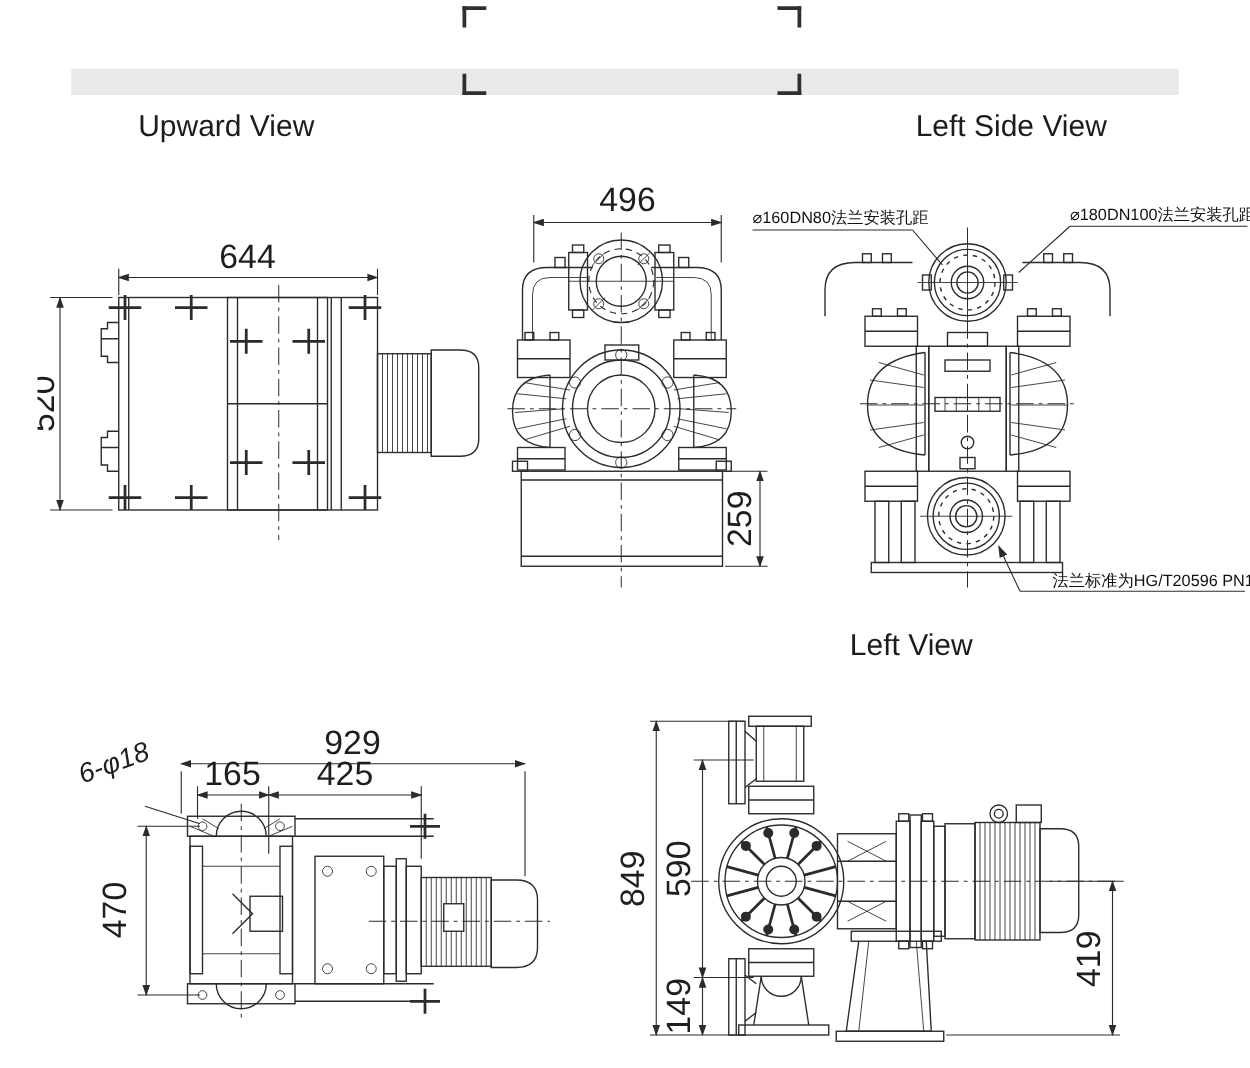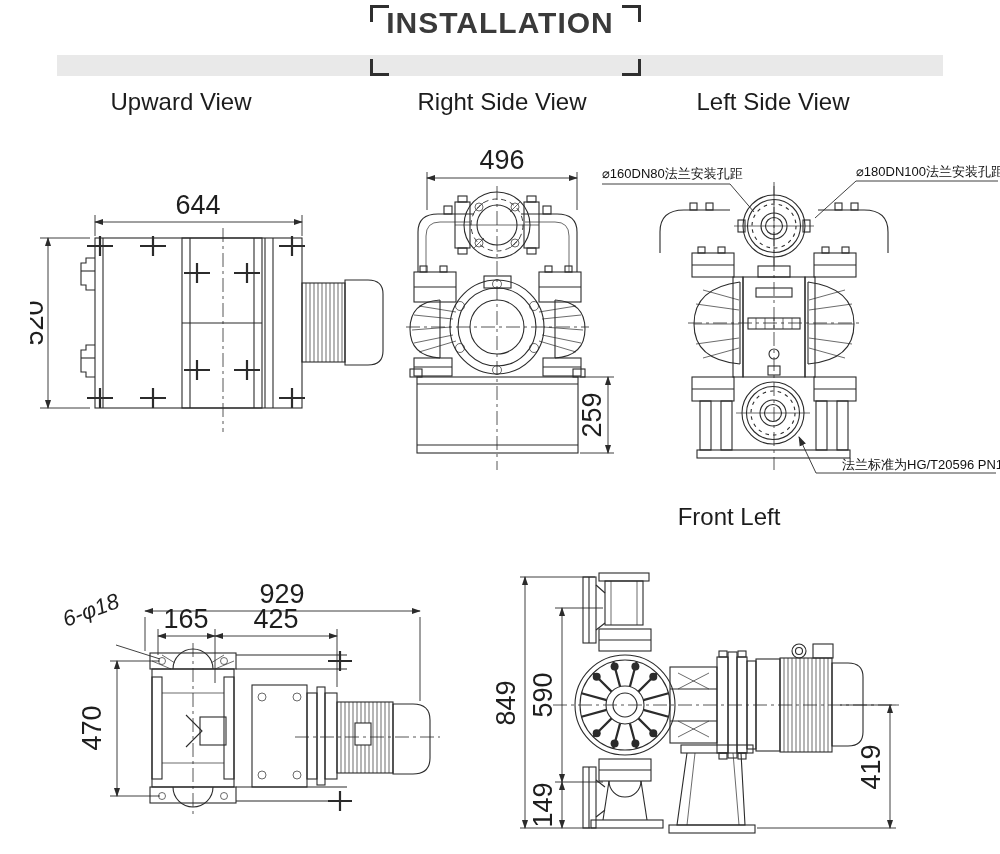--- a/index.html
+++ b/index.html
@@ -34,26 +34,24 @@
 </head>
 <body>
 
 <div id="stage">
 
   <div class="banner"></div>
   <div class="bk bk-tl"></div>
   <div class="bk bk-tr"></div>
   <div class="bk bk-bl"></div>
   <div class="bk bk-br"></div>
-  <div class="title-line t1">INSTALLATION</div>
 
   <div class="vlabel" style="left:181px;top:88px">Upward View</div>
-  <div class="vlabel" style="left:502px;top:88px">Right Side View</div>
-  <div class="vlabel" style="left:773px;top:88px">Left Side View</div>
-  <div class="vlabel" style="left:729px;top:503px">Front Left</div>
+  <div class="vlabel" style="left:809px;top:88px">Left Side View</div>
+  <div class="vlabel" style="left:729px;top:503px">Left View</div>
 
   <svg class="vu" style="left:30px;top:140px" width="370" height="345" viewBox="0 0 370 345">
     <defs>
       <marker id="au" viewBox="0 0 10 10" refX="9" refY="5" markerWidth="10" markerHeight="10" orient="auto-start-reverse">
         <path d="M0,1.6 L10,5 L0,8.4 z" fill="#2b2b2b"></path>
       </marker>
     </defs>
     <g class="dm">
       <line x1="65" y1="75" x2="65" y2="96"></line>
         <line x1="272" y1="75" x2="272" y2="96"></line>

